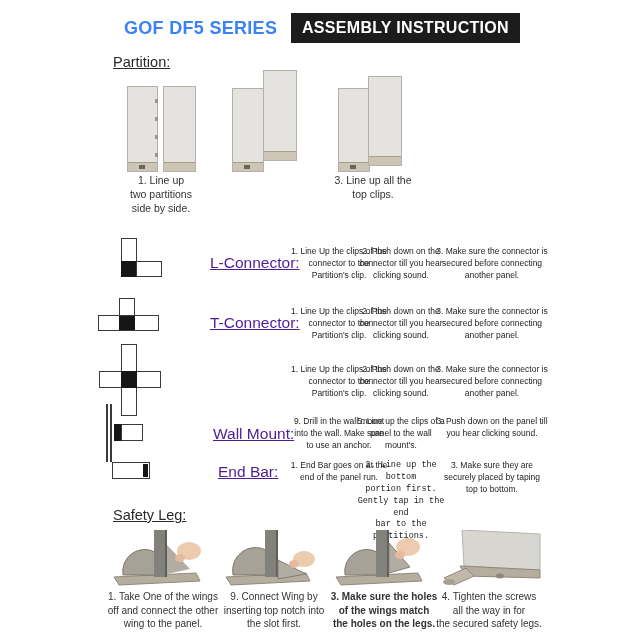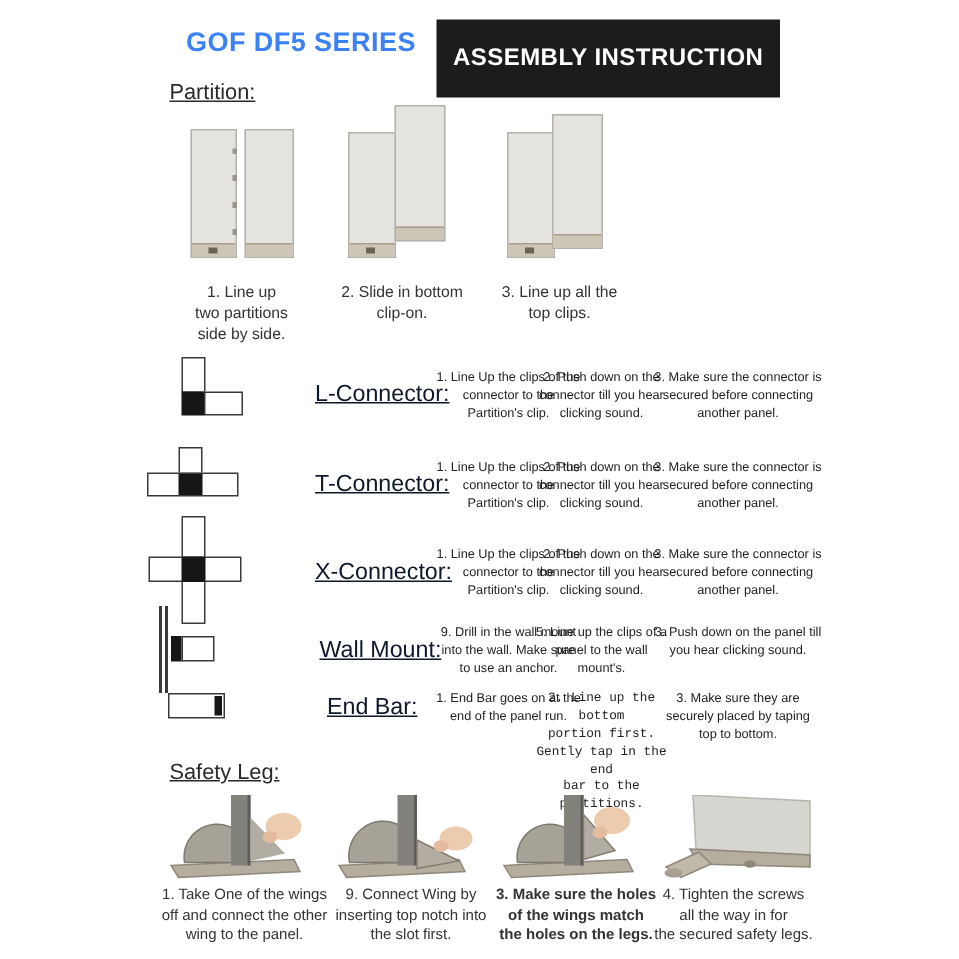--- a/index.html
+++ b/index.html
@@ -3,44 +3,44 @@
 <meta charset="utf-8">
 <style>
   html,body{margin:0;padding:0;background:#fff;}
   #page{position:relative;width:639px;height:639px;background:#ffffff;overflow:hidden;
         font-family:"Liberation Sans", sans-serif;color:#222;}
   
   .series{position:absolute;left:124px;top:18px;font-size:18px;font-weight:bold;
           letter-spacing:.3px;color:#3b82f6;}
   .banner{position:absolute;left:291px;top:13px;height:30px;line-height:30px;
           background:#1c1c1c;color:#fff;font-size:16px;font-weight:bold;
-          padding:11px 11px;letter-spacing:.3px;}
+          padding:0 11px;letter-spacing:.3px;}
   
   .sec-heading{position:absolute;font-size:14.5px;color:#2a2a2a;text-decoration:underline;}
   
   .part-col{position:absolute;top:70px;}
   .part-img{height:102px;display:flex;align-items:flex-end;justify-content:center;}
   .caption{font-size:10.5px;line-height:1.32;text-align:center;white-space:pre-line;
-           color:#333;margin-top:17px;}
+           color:#333;margin-top:2px;}
   .panel{background:#e4e3df;border:1px solid #b4b1a9;position:relative;box-sizing:border-box;}
   .rail{position:absolute;bottom:0;left:0;right:0;height:8px;background:#cdc5b5;
         border-top:1px solid #a79e8c;}
   .latch{position:absolute;bottom:2px;left:38%;width:6px;height:4px;background:#6b6558;}
   .clips{position:absolute;top:12px;right:-1px;width:3px;height:60px;
          background:repeating-linear-gradient(#9a968c 0 4px,transparent 4px 18px);}
   .seam{position:absolute;top:0;bottom:8px;left:50%;width:1px;background:#a9a59c;}
   .foot{position:absolute;bottom:-4px;width:4px;height:4px;background:#b1aca2;}
   .rel{position:relative;}
   
   .ico{position:absolute;box-sizing:border-box;}
   .outl{border:1.5px solid #3a3a3a;background:#fff;}
   .solid{background:#161616;}
   .wline{background:#3a3a3a;}
   
-  .conn-label{position:absolute;font-size:15.5px;color:#0f172a;text-decoration:underline;}
+  .conn-label{position:absolute;font-size:15.5px;color:#4c1d95;text-decoration:underline;}
   .step{position:absolute;font-size:8.5px;line-height:1.4;text-align:center;
         white-space:pre-line;color:#222;}
   .colA{left:247px;width:112px;margin-left:36px;}
   .colB{left:355px;width:92px;}
   .colC{left:436px;width:112px;}
   
   .scene{position:absolute;top:530px;}
   .sl-cap{position:absolute;top:590px;font-size:10px;line-height:1.35;text-align:center;
           white-space:pre-line;color:#333;}
 </style>
@@ -75,22 +75,20 @@
       <div class="rel" style="width:72px;height:102px;">
         <div class="panel" style="position:absolute;left:0;bottom:0;width:32px;height:84px;">
           <div class="rail"></div>
           <div class="latch"></div>
         </div>
         <div class="panel" style="position:absolute;left:31px;bottom:11px;width:34px;height:91px;">
           <div class="rail"></div>
         </div>
       </div>
     </div>
-    <div class="caption">2. Slide in bottom
-clip-on.</div>
   </div>
 
   <div class="part-col" style="left:320px;width:106px;">
     <div class="part-img rel">
       <div class="rel" style="width:70px;height:102px;">
         <div class="panel" style="position:absolute;left:0;bottom:0;width:32px;height:84px;">
           <div class="rail"></div>
           <div class="latch"></div>
         </div>
         <div class="panel" style="position:absolute;left:30px;bottom:6px;width:34px;height:90px;">
@@ -127,21 +125,20 @@
   <div class="step colB" style="top:306px;">2. Push down on the
 connector till you hear
 clicking sound.</div>
   <div class="step colC" style="top:306px;">3. Make sure the connector is
 secured before connecting
 another panel.</div>
 
   <div class="ico outl" style="left:121px;top:344px;width:16px;height:72px;"></div>
   <div class="ico outl" style="left:99px;top:371px;width:62px;height:17px;"></div>
   <div class="ico solid" style="left:121px;top:371px;width:16px;height:17px;"></div>
-  <div class="conn-label" style="left:210px;top:373px;">X-Connector:</div>
   <div class="step colA" style="top:364px;">1. Line Up the clips of the
 connector to the
 Partition's clip.</div>
   <div class="step colB" style="top:364px;">2. Push down on the
 connector till you hear
 clicking sound.</div>
   <div class="step colC" style="top:364px;">3. Make sure the connector is
 secured before connecting
 another panel.</div>
 

